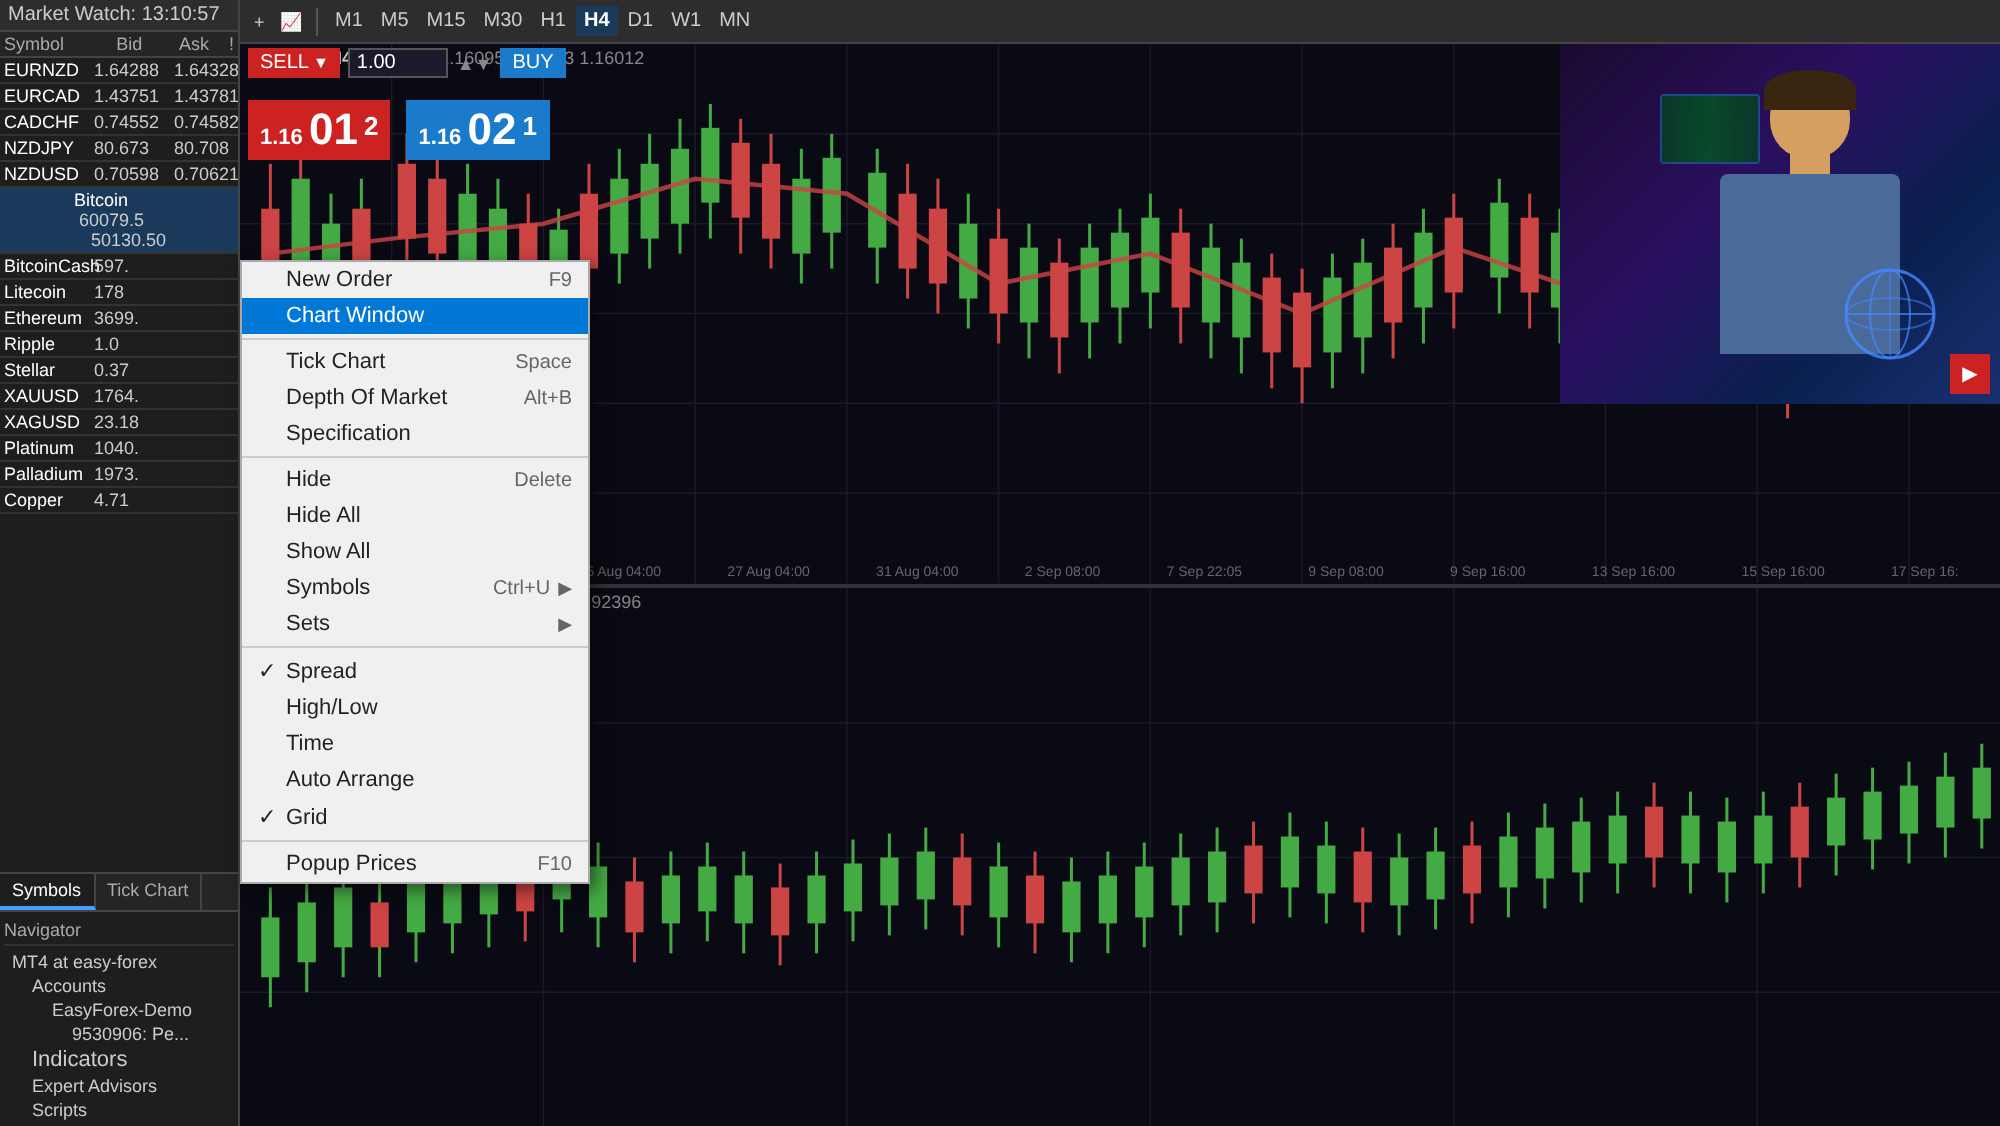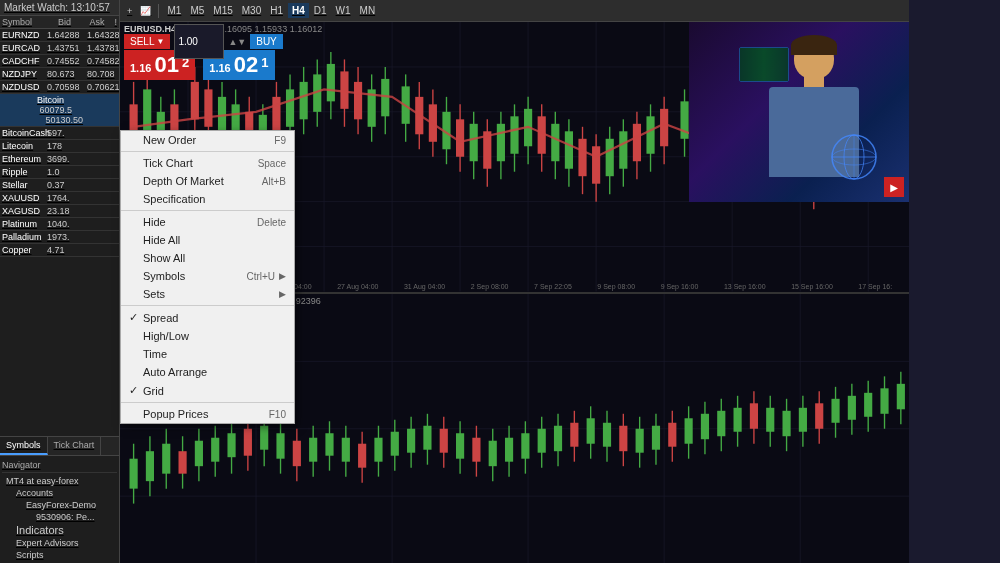--- a/index.html
+++ b/index.html
@@ -8,24 +8,23 @@
       height: 563px;
       overflow: hidden;
       font-family: 'Segoe UI', Tahoma, Geneva, Verdana, sans-serif;
       font-size: 11px;
       background: #1a1a2e;
     }
 
     
     .main-container {
       display: flex;
-      width: 909px;
+      width: 1000px;
       height: 563px;
       position: relative;
-      text-decoration: underline;
     }
 
     
     .market-watch {
       width: 120px;
       height: 563px;
       background: #1e1e1e;
       border-right: 1px solid #444;
       display: flex;
       flex-direction: column;
@@ -240,21 +239,21 @@
       display: flex;
       align-items: center;
       gap: 2px;
     }
     .lot-input {
       background: #1a1a2a;
       border: 1px solid #555;
       color: #fff;
       font-size: 10px;
       width: 50px;
-      padding: 11px 3px;
+      padding: 1px 3px;
     }
 
     .price-display {
       position: absolute;
       top: 28px;
       left: 4px;
       display: flex;
       gap: 8px;
       z-index: 10;
     }
@@ -482,20 +481,27 @@
 
   <div class="context-menu" id="context-menu">
   <div class="context-menu-item">
         <div class="menu-item-left">
           <span class="checkmark"></span>
           <span>New Order</span>
         </div>
         <div style="display: flex; align-items: center; gap: 4px;">
           <span class="shortcut">F9</span>
         </div>
+      </div>
+      <div class="context-menu-item highlighted">
+        <div class="menu-item-left">
+          <span class="checkmark"></span>
+          <span>Chart Window</span>
+        </div>
+        <div style="display: flex; align-items: center; gap: 4px;"></div>
       </div>
       <div class="context-menu-separator"></div>
       <div class="context-menu-item">
         <div class="menu-item-left">
           <span class="checkmark"></span>
           <span>Tick Chart</span>
         </div>
         <div style="display: flex; align-items: center; gap: 4px;">
           <span class="shortcut">Space</span>
         </div>

